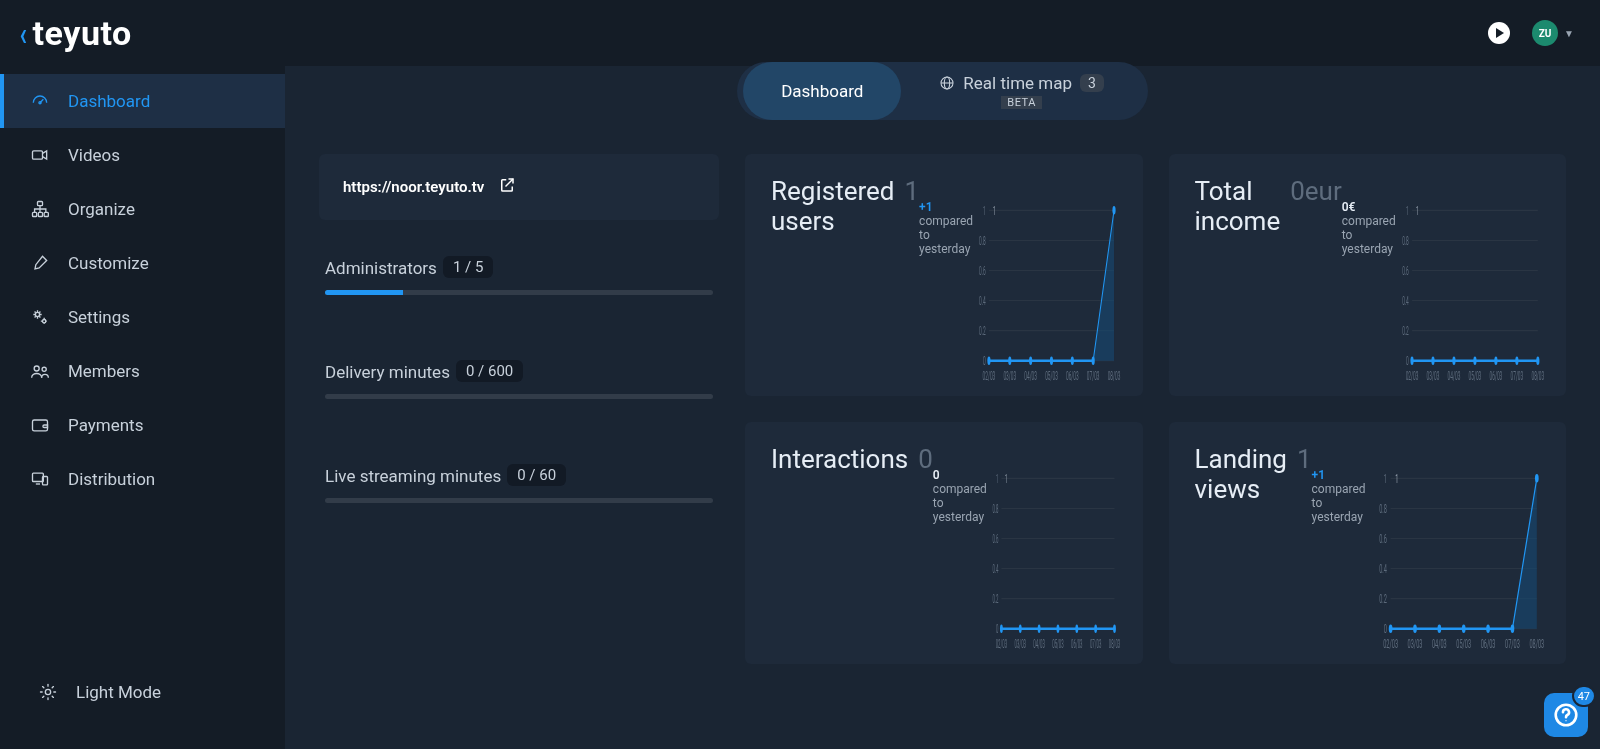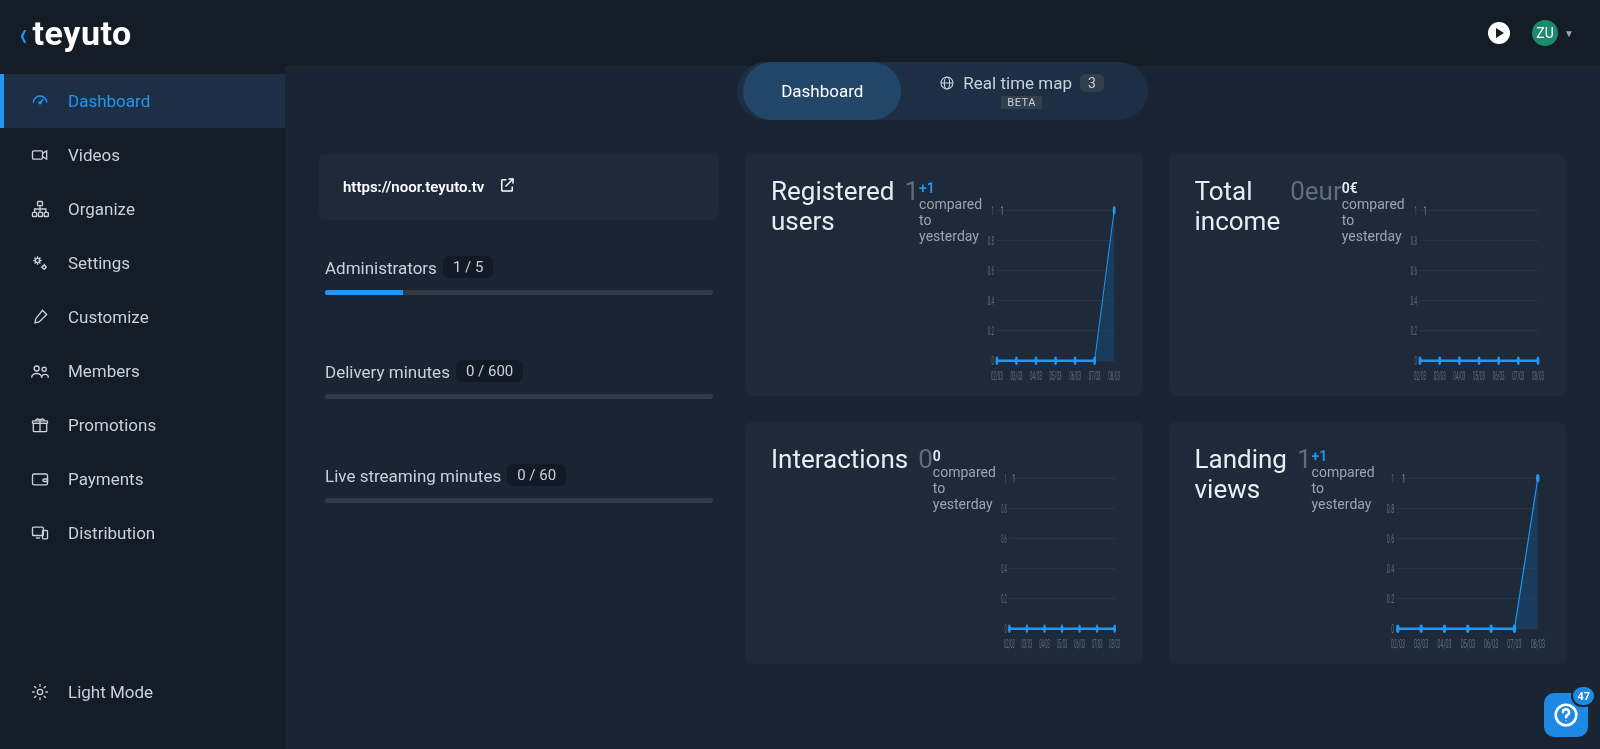--- a/index.html
+++ b/index.html
@@ -7,31 +7,31 @@
 .app{display:flex;flex-direction:column;height:100%}
 
 .topbar{height:66px;display:flex;align-items:center;justify-content:space-between;padding:0 26px 0 18px;background:#141c26}
 .logo{display:flex;align-items:center;gap:4px}
 .logo-chevron{color:#2196f3;font-size:34px;font-weight:bold;line-height:1;transform:scaleX(.7)}
 .logo-text{color:#fff;font-size:34px;font-weight:700;letter-spacing:.5px}
 .topbar-right{display:flex;align-items:center;gap:22px}
 .play-circle{width:22px;height:22px;border-radius:50%;background:#fff;display:flex;align-items:center;justify-content:center;cursor:pointer}
 .play-circle svg{width:10px;height:10px;fill:#141c26;margin-left:1px}
 .avatar-wrap{display:flex;align-items:center;gap:6px;cursor:pointer}
-.avatar{width:26px;height:26px;border-radius:50%;background:#1c8a6e;color:#fff;font-size:14px;font-weight:400;display:flex;align-items:center;justify-content:center;text-transform:uppercase}
+.avatar{width:26px;height:26px;border-radius:50%;background:#1c8a6e;color:#fff;font-size:10px;font-weight:700;display:flex;align-items:center;justify-content:center;text-transform:uppercase}
 .avatar-caret{color:#9aa5b2;font-size:10px}
 
 .body{flex:1;display:flex;min-height:0}
 
 .sidebar{width:285px;background:#141c26;display:flex;flex-direction:column;padding-top:8px;position:relative}
 .nav-item{display:flex;align-items:center;gap:18px;height:54px;padding:0 30px;color:#c8d1db;font-size:17px;cursor:pointer}
 .nav-item.active{background:#1e2f45;color:#2196f3;border-left:4px solid #2196f3;padding-left:26px}
 .nav-item .ico{width:20px;height:20px;display:flex;align-items:center;justify-content:center;color:inherit}
 .nav-item .ico svg{width:20px;height:20px;stroke:currentColor;fill:none;stroke-width:1.6}
-.sidebar-bottom{position:absolute;bottom:30px;left:0;right:0}
+.sidebar-bottom{position:absolute;bottom:30px;left:8px;right:0}
 
 .main{flex:1;background:#1a2533;display:flex;flex-direction:column;min-width:0;position:relative}
 
 .tabs-wrap{display:flex;justify-content:center;padding-top:0;margin-top:-4px}
 .tabs{display:flex;align-items:center;background:#1e2f45;border-radius:999px;height:58px;padding:0 6px;gap:0}
 .tab{display:flex;flex-direction:column;align-items:center;justify-content:center;padding:0 38px;height:58px;border-radius:999px;cursor:pointer;color:#c8d1db;font-size:17px;position:relative}
 .tab.active{background:#224667;color:#fff}
 .tab-row{display:flex;align-items:center;gap:8px}
 .tab-badge{background:#343f4d;color:#c8d1db;font-size:14px;border-radius:6px;padding:1px 8px}
 .tab-beta{font-size:11px;background:#343f4d;color:#c8d1db;border-radius:0;padding:0 6px;margin-top:3px;letter-spacing:.5px}
@@ -49,35 +49,35 @@
 .quota-head{display:flex;align-items:flex-end;gap:6px;font-size:17px;color:#c8d1db;padding:6px 0}
 .quota-val{background:#121a25;border-radius:6px;padding:2px 10px;font-size:15px;color:#c8d1db}
 .quota-bar{height:5px;background:#323c49;border-radius:3px;margin-top:6px;overflow:hidden}
 .quota-fill{height:100%;background:#2196f3}
 .quota-row + .quota-row{margin-top:59px}
 
 .col-stats{display:flex;flex-direction:column;gap:26px;min-width:0}
 .stat-card{background:#1e2a3a;border-radius:6px;padding:22px 26px 12px 26px;display:flex;flex-direction:row}
 .stat-title{display:flex;align-items:baseline;gap:10px;color:#e6edf5;font-size:26px;font-weight:400}
 .stat-title .big-num{color:#5e6c7d;font-size:26px}
-.stat-sub{margin-top:4px;font-size:14px;color:#9aa5b2}
+.stat-sub{margin-top:24px;font-size:12px;color:#9aa5b2}
 .stat-sub .delta-pos{color:#2196f3;font-weight:600}
 .stat-sub .delta-zero{color:#e6edf5;font-weight:600}
 .chart-wrap{margin-top:28px;height:180px;position:relative}
 svg.chart{width:100%;height:100%;overflow:visible}
 .grid-line{stroke:#2a3543;stroke-width:1}
 .axis-text{fill:#5e6c7d;font-size:12px}
 .series-line{stroke:#2196f3;stroke-width:2.5;fill:none}
 .series-area{fill:#164a73;opacity:.6}
 .dot{fill:#2196f3}
 .one-lbl{fill:#9aa5b2;font-size:12px}
 
 .help-bubble{position:absolute;right:12px;bottom:12px;width:44px;height:44px;border-radius:10px;background:#1e88e5;display:flex;align-items:center;justify-content:center;cursor:pointer}
 .help-bubble svg{width:26px;height:26px;stroke:#fff;fill:none;stroke-width:2.4}
-.help-count{position:absolute;top:-8px;right:-8px;background:#1e88e5;border:2px solid #1a2533;color:#fff;font-size:11px;font-weight:700;border-radius:999px;min-width:22px;height:22px;display:flex;align-items:center;justify-content:center;padding:0 4px}
+.help-count{position:absolute;top:-8px;right:-8px;background:#1e88e5;border:2px solid #1a2533;color:#fff;font-size:11px;font-weight:400;border-radius:999px;min-width:22px;height:22px;display:flex;align-items:center;justify-content:center;padding:0 4px}
 </style>
 </head>
 <body>
 
 <div class="app">
   <div class="topbar">
     <div class="logo">
       <span class="logo-chevron">‹</span>
       <span class="logo-text">teyuto</span>
     </div>
@@ -125,57 +125,46 @@
                 <rect x="10" y="16" width="5" height="5" rx="1"></rect>
                 <rect x="17" y="16" width="5" height="5" rx="1"></rect>
                 <path d="M12 8v4M12 12H5.5v4M12 12h7v4M12 12v4"></path>
               </svg>
             </span>
             <span>Organize</span>
           </div>
           <div class="nav-item">
             <span class="ico">
               <svg viewBox="0 0 24 24">
+                <path d="M15 4l5 5-9 9-5 1 1-5z"></path>
+              </svg>
+            </span>
+            <span>Customize</span>
+          </div>
+          <div class="nav-item">
+            <span class="ico">
+              <svg viewBox="0 0 24 24">
                 <circle cx="9" cy="9" r="2.5"></circle>
                 <path d="M9 4v2M9 12v2M4 9h2M12 9h2M5.5 5.5l1.4 1.4M11.1 11.1l1.4 1.4M5.5 12.5l1.4-1.4M11.1 6.9l1.4-1.4"></path>
                 <circle cx="17" cy="17" r="2"></circle>
                 <path d="M17 13v1.5M17 18.5V20M13 17h1.5M18.5 17H20"></path>
               </svg>
             </span>
             <span>Settings</span>
           </div>
           <div class="nav-item">
             <span class="ico">
               <svg viewBox="0 0 24 24">
-                <path d="M15 4l5 5-9 9-5 1 1-5z"></path>
-              </svg>
-            </span>
-            <span>Customize</span>
-          </div>
-          <div class="nav-item">
-            <span class="ico">
-              <svg viewBox="0 0 24 24">
                 <circle cx="8" cy="9" r="3"></circle>
                 <circle cx="17" cy="10" r="2.5"></circle>
                 <path d="M2 20c0-3 3-5 6-5s6 2 6 5"></path>
                 <path d="M14 20c0-2.5 2-4 4-4s4 1.5 4 4"></path>
               </svg>
             </span>
             <span>Members</span>
-          </div>
-          <div class="nav-item">
-            <span class="ico">
-              <svg viewBox="0 0 24 24">
-                <rect x="4" y="10" width="16" height="10" rx="1"></rect>
-                <rect x="3" y="7" width="18" height="3" rx="0.8"></rect>
-                <line x1="12" y1="7" x2="12" y2="20"></line>
-                <path d="M12 7c-1-3-5-3-5 0M12 7c1-3 5-3 5 0"></path>
-              </svg>
-            </span>
-            <span>Promotions</span>
           </div>
           <div class="nav-item">
             <span class="ico">
               <svg viewBox="0 0 24 24">
                 <rect x="3" y="6" width="18" height="13" rx="2"></rect>
                 <path d="M17 12h4v3h-4a1.5 1.5 0 0 1 0-3z"></path>
               </svg>
             </span>
             <span>Payments</span>
           </div>

